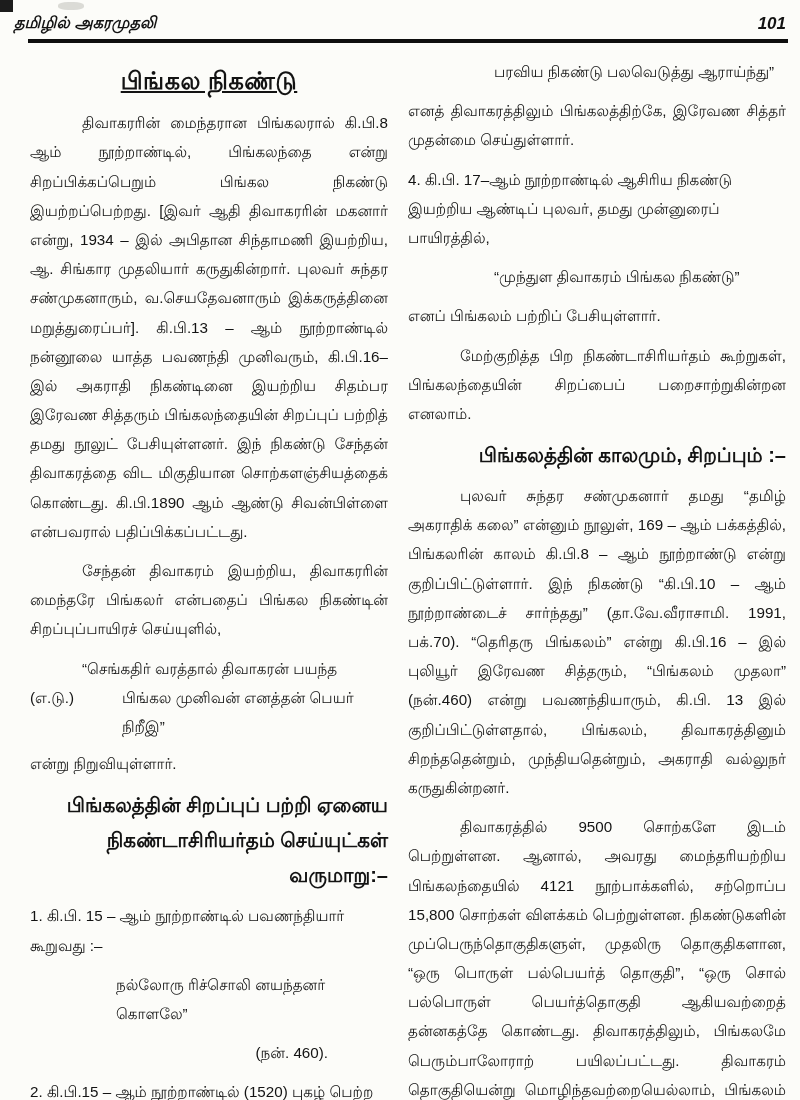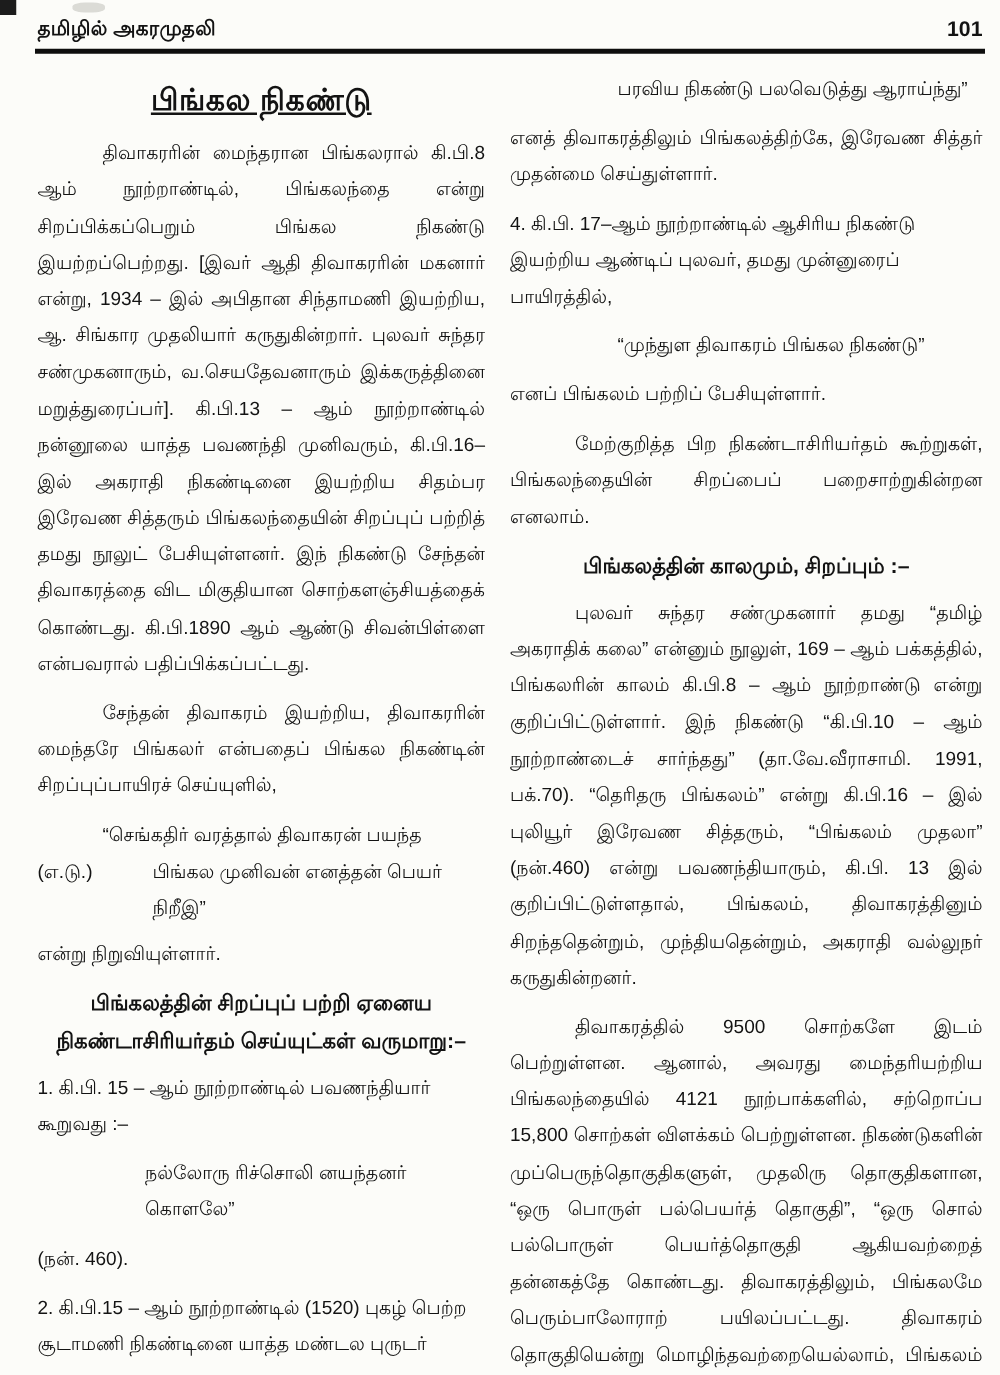--- a/index.html
+++ b/index.html
@@ -16,21 +16,22 @@
   .corner-mark {
     position:absolute; top:0; left:0; width:13px; height:12px;
     background:#1c1c1c;
   }
   .smudge {
     position:absolute; top:2px; left:58px; width:26px; height:8px;
     background:#b9b9b3; opacity:.5; border-radius:40%;
   }
   .header-row {
     display:flex; justify-content:space-between; align-items:flex-end;
-    padding:14px 14px 5px 30px;
+    padding:14px 14px 5px 14px;
+    font-style:italic;
   }
   .running-title { font-weight:bold; font-size:16px; letter-spacing:.2px; }
   .page-number  { font-weight:bold; font-size:17px; }
   .header-rule {
     margin:0 12px 0 28px;
     border:0; border-top:4px solid #0e0e0e;
     height:0;
   }
   .columns {
     display:flex; gap:20px;
@@ -41,33 +42,33 @@
   .col-left  { width:358px; }
   .col-right { width:378px; }
 
   .doc-title {
     font-size:24px; font-weight:bold; text-align:center;
     margin:10px 0 12px; letter-spacing:.5px; line-height:1.3;text-decoration:underline;
   }
   p { margin:0 0 10px; }
   .indent { text-indent:52px; }
   .subheading {
-    font-weight:bold; font-size:17px; line-height:1.75;
-    text-align:center; margin:6px 0 8px;
+    font-weight:bold; font-size:20px; line-height:1.75;
+    text-align:right; margin:6px 0 8px;
   }
   .quote-block { margin:2px 0 10px; text-align:left; }
   .q-line { display:block; }
   .labelled { display:flex; align-items:center; text-align:left; margin:2px 0 8px; }
   .labelled .lbl { flex:0 0 52px; }
   .labelled .body { flex:1; }
   .ml1 { margin-left:40px; }
   .ml2 { margin-left:62px; }
   .ml3 { margin-left:86px; }
   .ml4 { margin-left:105px; }
-  .ref-line { text-align:left; margin:0 60px 10px 0; }
+  .ref-line { text-align:right; margin:0 60px 10px 0; }
   .tail { text-align:left; }
   .no-just { text-align:left; }
 </style>
 </head>
 <body>
 
 <div class="page">
   <div class="corner-mark"></div>
   <div class="smudge"></div>
 

